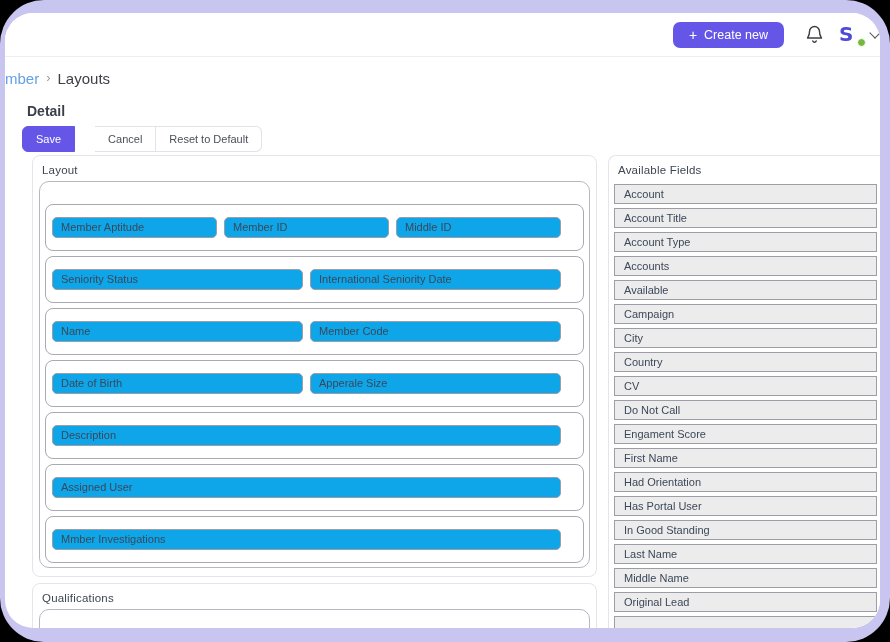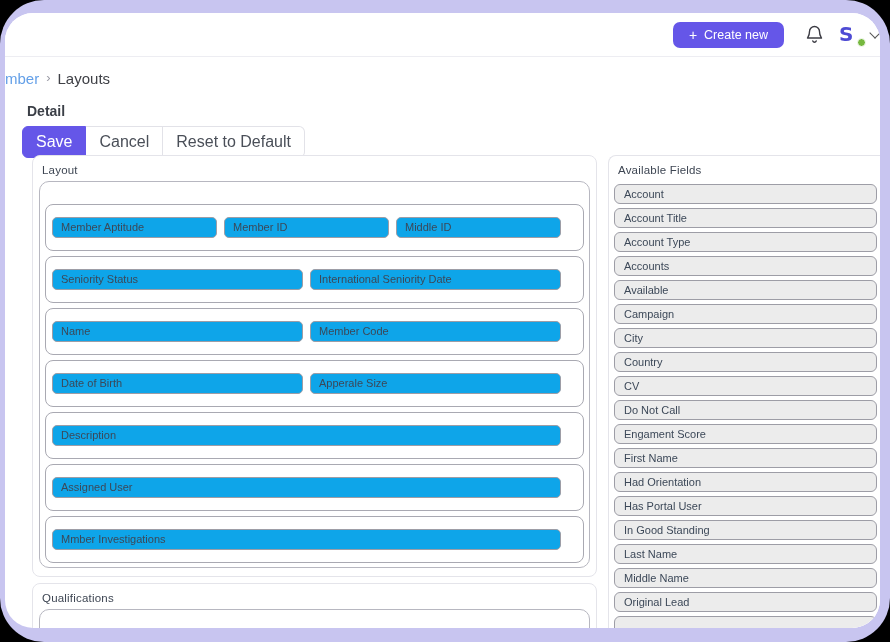--- a/index.html
+++ b/index.html
@@ -57,28 +57,28 @@
     padding:13px 0 0 0;font-size:15px;color:#3f4046;
     display:flex;align-items:flex-start;gap:7px;
   }
   .breadcrumb .link{color:var(--link);cursor:pointer;}
   .breadcrumb .sep{color:#9a9aa4;font-size:13px;}
   .page-title{
     margin:16px 0 0 22px;font-size:14px;font-weight:700;color:#3b3f47;
   }
   .actions{display:flex;margin:7px 0 0 17px;}
   .actions .abtn{
-    font-family:inherit;font-size:16px;padding:6px 13px;cursor:pointer;
+    font-family:inherit;font-size:11px;padding:6px 13px;cursor:pointer;
     background:#fff;border:1px solid #e2e2e8;color:#4a4f58;
   }
   .abtn.save{
     background:var(--accent);color:#fff;border-color:var(--accent);
     border-radius:6px 0 0 6px;
   }
-  .abtn.cancel{border-left:none;}
+  .abtn.cancel{border-left:none;margin-left:20px;}
   .abtn.reset{border-left:none;border-radius:0 6px 6px 0;}
   
   .layout-col{position:absolute;left:27px;top:142px;width:565px;}
   .fields-col{position:absolute;left:603px;top:142px;width:292px;}
   .panel{
     background:#fff;border:1px solid #e4e4ea;border-radius:8px;
     margin-bottom:6px;
   }
   .panel-header{
     padding:8px 9px 5px 9px;font-size:11.5px;color:#3e4653;letter-spacing:.2px;
@@ -96,21 +96,21 @@
     flex:1;background:#0ea5e9;border:1px solid #9d9da6;border-radius:5px;
     font-size:11px;color:#3c4858;padding:3px 8px;height:21px;
     white-space:nowrap;overflow:hidden;cursor:grab;
   }
   #layout-panel .dropzone{height:387px;overflow:hidden;}
   #quals-panel .dropzone{height:120px;}
   
   #fields-panel{height:600px;border-right:none;border-radius:8px 0 0 8px;}
   .pills{padding:3px 0 0 5px;}
   .pill{
-    width:263px;background:#ececec;border:1px solid #9d9da6;border-radius:6px;
+    width:263px;background:#ececec;border:1px solid #9d9da6;border-radius:0;
     font-size:11px;color:#3c4858;padding:3px 9px;height:20px;
     margin-bottom:4px;white-space:nowrap;overflow:hidden;cursor:grab;
   }
 </style>
 </head>
 <body>
 
 <div class="frame">
   <div class="window">
 

